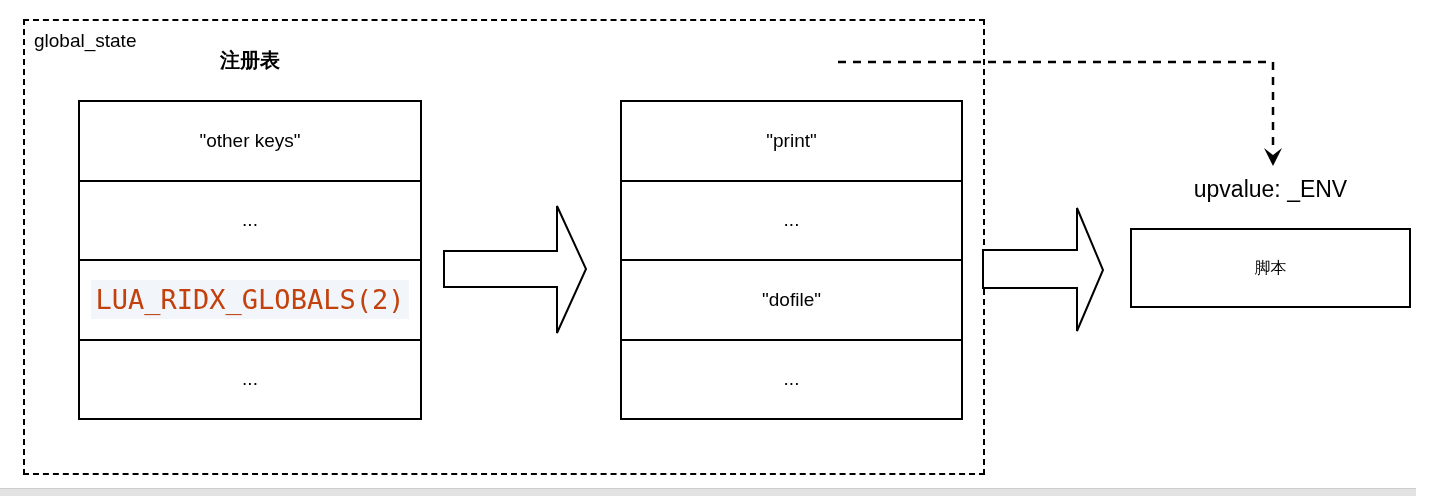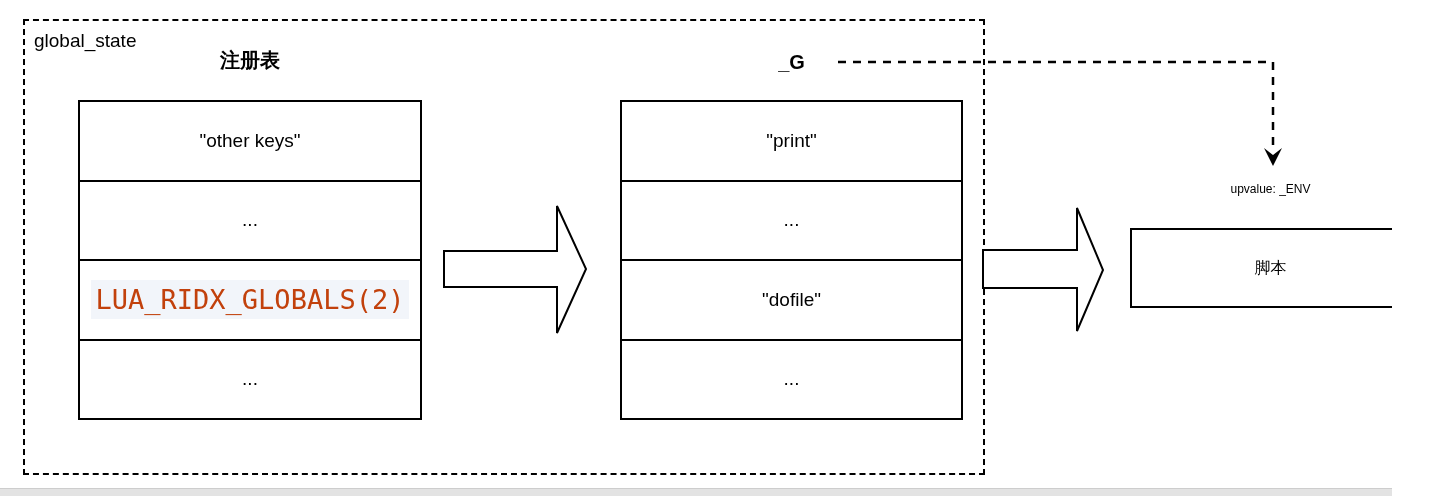--- a/index.html
+++ b/index.html
@@ -8,20 +8,21 @@
     background: #ffffff;
     font-family: "Liberation Sans", sans-serif;
   }
   .stage {
     position: relative;
     width: 1392px;
     height: 496px;
     background: #ffffff;
     overflow: hidden;
     color: #000000;
+    padding-left: 24px;
   }
 
   
   .gs-box {
     position: absolute;
     left: 23px;
     top: 19px;
     width: 962px;
     height: 456px;
     border: 2px dashed #000000;
@@ -92,21 +93,21 @@
     font-size: 19px;
     line-height: 23px;
     white-space: nowrap;
   }
   .upvalue-label {
     position: absolute;
     left: 1130px;
     top: 177px;
     width: 281px;
     text-align: center;
-    font-size: 12px;
+    font-size: 23px;
     line-height: 24px;
   }
   .script-box {
     position: absolute;
     left: 1130px;
     top: 228px;
     width: 281px;
     height: 80px;
     border: 2px solid #000000;
     box-sizing: border-box;
@@ -131,21 +132,20 @@
 </style>
 </head>
 <body>
 
 <div class="stage">
 
   <div class="gs-box"></div>
   <div class="gs-label">global_state</div>
 
   <div class="tbl-title t-registry">注册表</div>
-  <div class="tbl-title t-g">_G</div>
 
   <div class="tbl registry">
     <div class="row">
       <span>"other keys"</span>
     </div>
     <div class="row">
       <span>...</span>
     </div>
     <div class="row">
       <span class="code">LUA_RIDX_GLOBALS(2)</span>

